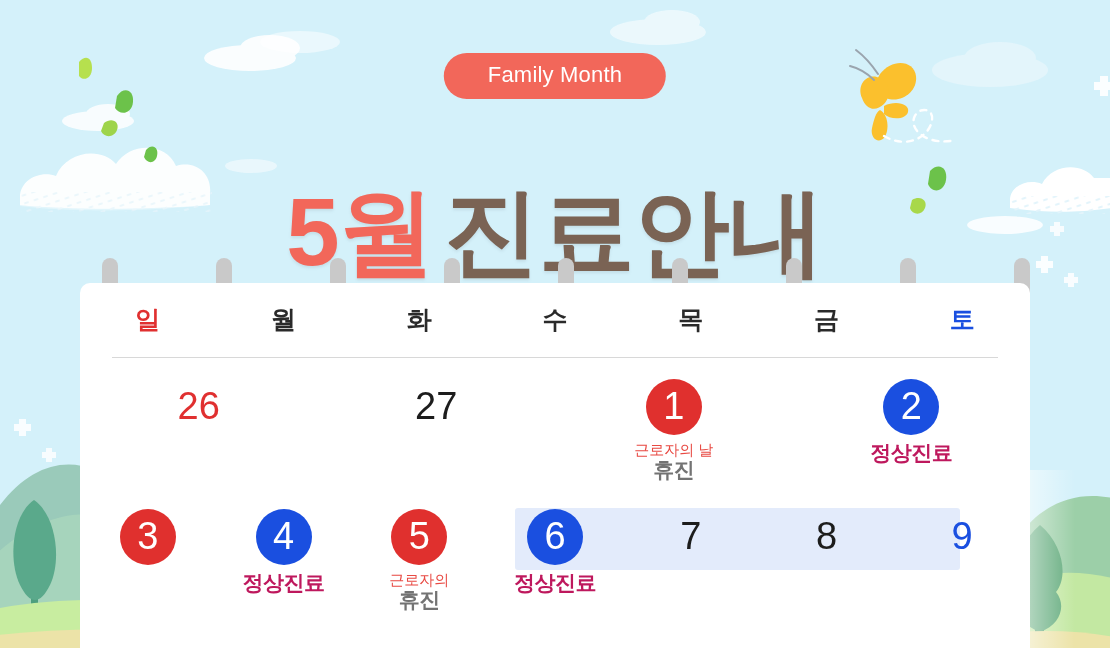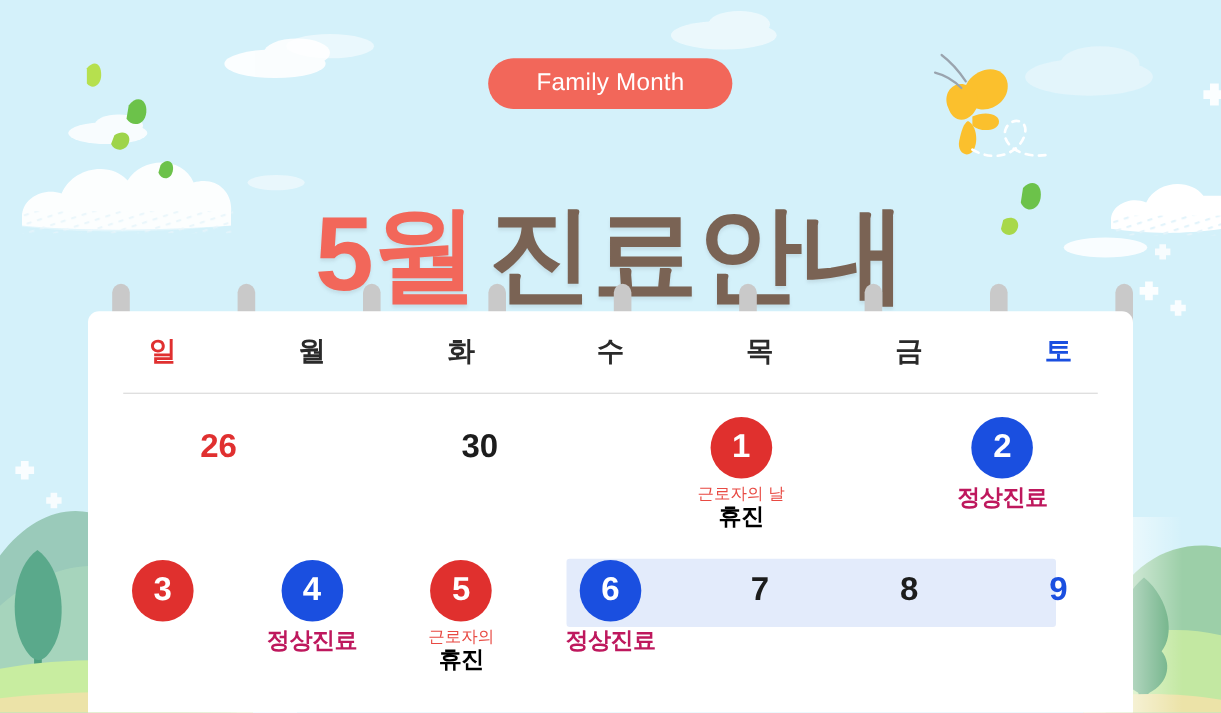--- a/index.html
+++ b/index.html
@@ -140,23 +140,23 @@
     position: relative;
     text-align: center;
   }
 
   .daynum {
     display: inline-flex;
     align-items: center;
     justify-content: center;
     width: 56px;
     height: 56px;
-    font-size: 30px;
+    font-size: 38px;
     line-height: 1;
-    font-weight: 700;
+    font-weight: 400;
     color: #1c1c1c;
     border-radius: 50%;
     box-sizing: border-box;
     padding-bottom: 3px;
   }
   .daynum.muted   { color: #e03030; }
   .daynum.saturday{ color: #1a4fe0; }
   .daynum.chip-red  { background: #e0302e; color: #ffffff; }
   .daynum.chip-blue { background: #1a4fe0; color: #ffffff; }
 
@@ -169,21 +169,21 @@
     font-size: 15px;
     font-weight: 400;
     color: #e84a43;
   }
   .note .status {
     display: block;
     font-size: 21px;
     font-weight: 700;
     letter-spacing: -.5px;
   }
-  .note .status.closed { color: #000000; }
+  .note .status.closed { color: #737373; }
   .note .status.open   { color: #be185d; }
 </style>
 </head>
 <body>
 
 <div id="poster">
 
   <div class="scenery">
     <svg viewBox="0 0 1110 648" xmlns="http://www.w3.org/2000/svg">
       <defs>
@@ -319,21 +319,21 @@
         <div class="weekday">월</div>
         <div class="weekday">화</div>
         <div class="weekday">수</div>
         <div class="weekday">목</div>
         <div class="weekday">금</div>
         <div class="weekday sat">토</div>
       </div>
     <div class="divider"></div>
     <div class="week w1">
         <div class="day"><div class="daynum muted">26</div></div>
-        <div class="day"><div class="daynum plain">30</div></div>
+        <div class="day"><div class="daynum plain">27</div></div>
         <div class="day"><div class="daynum chip-red">1</div><div class="note">
             <span class="holiday-name">근로자의 날</span>
             <span class="status closed">휴진</span>
           </div></div>
         <div class="day"><div class="daynum chip-blue">2</div><div class="note">
             <span class="status open">정상진료</span>
           </div></div>
       </div>
     <div class="week w2">
         <div class="day"><div class="daynum chip-red">3</div></div>

